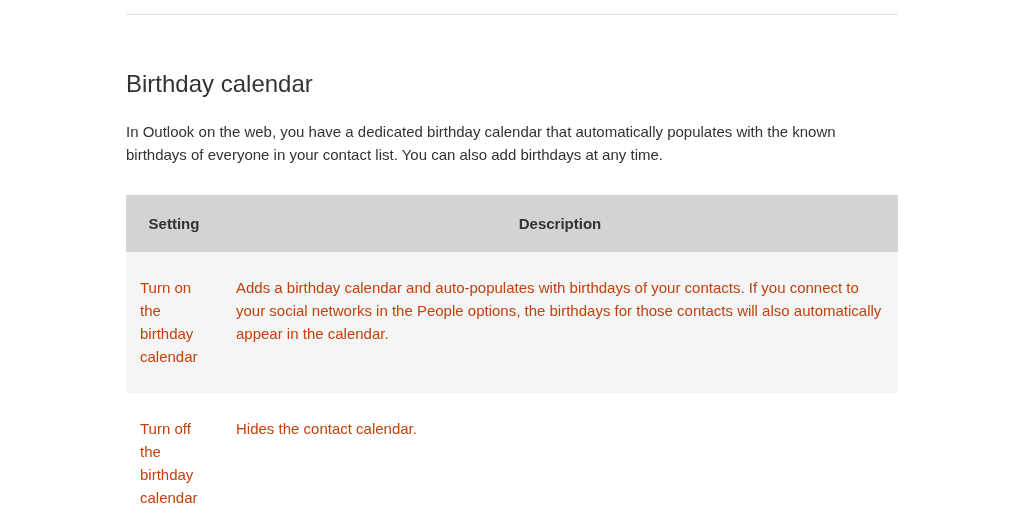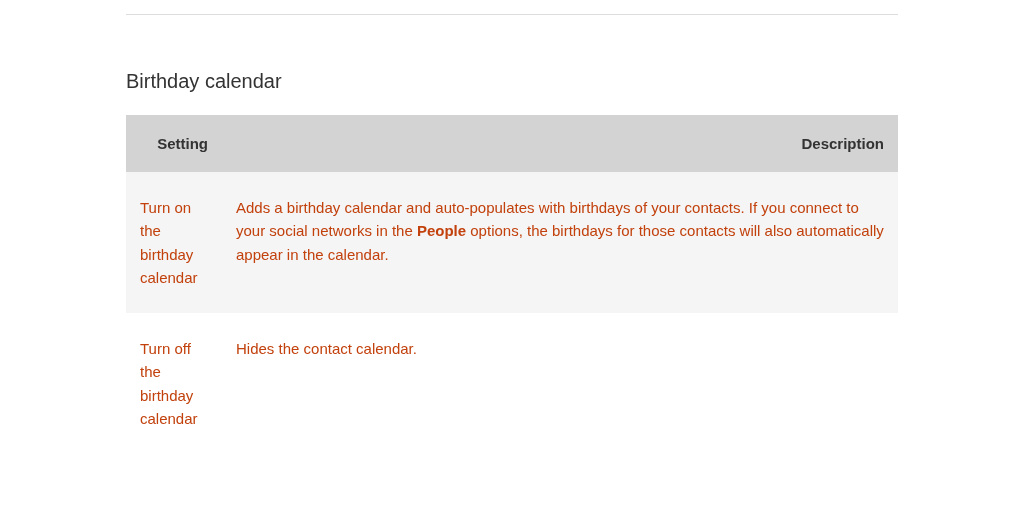--- a/index.html
+++ b/index.html
@@ -17,39 +17,39 @@
     }
     .container {
       padding: 0 126px 0 126px;
     }
     .top-divider {
       border-top: 1px solid #ddd;
       margin-top: 14px;
       margin-bottom: 55px;
     }
     h2.section-heading {
-      font-size: 20px;
+      font-size: 24px;
       font-weight: 400;
       color: #333;
       margin-bottom: 22px;
     }
     p.intro {
       font-size: 15px;
       line-height: 1.55;
       color: #333;
       margin-bottom: 28px;
     }
     table.settings-table {
       width: 100%;
       border-collapse: collapse;
       font-size: 15px;
     }
     table.settings-table thead th {
       background: #d3d3d3;
-      text-align: right;
+      text-align: center;
       font-weight: 600;
       color: #333;
       padding: 20px 14px;
       vertical-align: top;
     }
     table.settings-table thead th:first-child {
       width: 96px;
     }
     table.settings-table tbody td {
       padding: 24px 14px;
@@ -57,31 +57,32 @@
       line-height: 1.55;
       color: #c2410c;
     }
     table.settings-table tbody tr:nth-child(odd) td {
       background: #f5f5f5;
     }
     table.settings-table tbody tr:nth-child(even) td {
       background: #fff;
     }
     strong.bold-term {
-      font-weight: 700;
+      font-weight: 400;
     }
   </style>
 </head>
 <body>
 
 <div class="container">
   <div class="top-divider"></div>
 
   <h2 class="section-heading">Birthday calendar</h2>
 
+  <p class="intro">In Outlook on the web, you have a dedicated birthday calendar that automatically populates with the known birthdays of everyone in your contact list. You can also add birthdays at any time.</p>
 
   <table class="settings-table">
     <thead>
       <tr>
         <th>Setting</th>
         <th>Description</th>
       </tr>
     </thead>
     <tbody>
       <tr>

